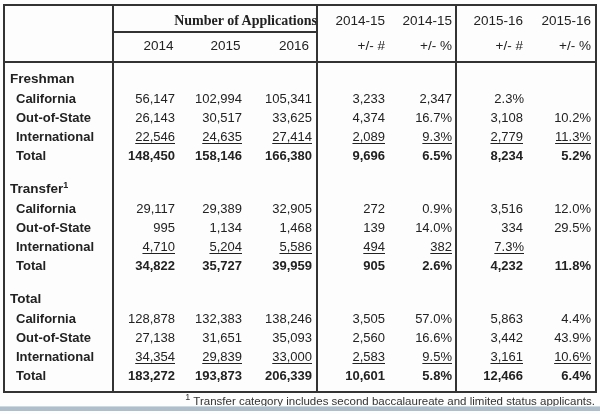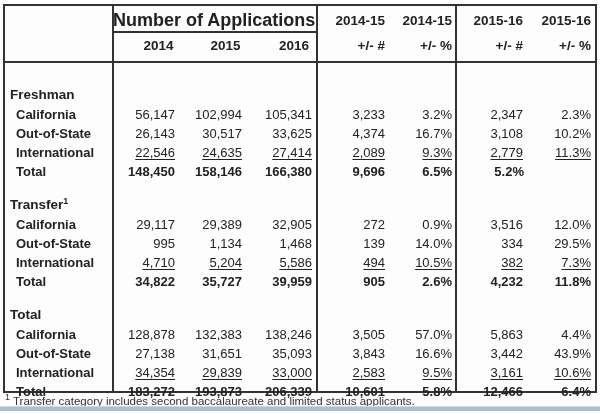--- a/index.html
+++ b/index.html
@@ -13,38 +13,38 @@
   .vl { position:absolute; top:0; bottom:0; width:2px; background:#333; }
   .vl1 { left:107px; } .vl2 { left:311px; } .vl3 { left:450px; }
 
   
   .apps-hl { position:absolute; top:25px; left:107px; width:206px; height:2px; background:#333; }
 
   .r { display:grid; grid-template-columns:108px 67px 67px 70px 73px 67px 71px 67px; height:19px; line-height:19px; font-size:13px; }
   .hr1 { height:26px; line-height:29px; }
   .hr2 { height:29px; line-height:28px; }
   .hdiv { height:2px; background:#333; width:100%; }
-  .body { padding-top:22px; }
+  .body { padding-top:6px; }
   .sec { height:20px; line-height:20px; }
   .spacer { height:14px; }
 
   .c { overflow:hidden; white-space:nowrap; }
   .n { text-align:right; padding-right:5px; }
   .r > .c:last-child { padding-right:4px; }
-  .hb { font-weight:bold; font-size:13.5px; }
-  .apps { grid-column:2 / 5; text-align:left; font-weight:bold; font-size:18px; }
+  .hb { font-weight:normal; font-size:13.5px; }
+  .apps { grid-column:2 / 5; text-align:right; font-weight:bold; font-size:14px;font-family:Liberation Serif, serif; }
   .yc { text-align:center;padding-left:24px; }
   .lbl { padding-left:11px;font-weight:bold; }
   .slbl { padding-left:5px; font-weight:bold; font-size:13.5px; }
   .b { font-weight:bold; }
   .b .lbl, .b .n { font-weight:bold; }
   .u { text-decoration:underline; text-underline-offset:2px; }
   sup { font-size:9px; vertical-align:super; line-height:0; }
 
-  .footnote { position:absolute; left:5px; top:394px; width:590px; font-size:11.5px; color:#333; line-height:14px; }
+  .footnote { position:absolute; left:5px; top:394px; width:590px; font-size:11.5px; color:#333; line-height:14px;text-align:right; }
   .bottom-bar { position:absolute; left:0; top:406px; width:600px; height:5px; background:#aebfcb; border-top:1px solid #cdd8df; }
 </style>
 </head>
 <body>
 
 <div class="page">
   <div class="tbl">
     <div class="vl vl1"></div>
     <div class="vl vl2"></div>
     <div class="vl vl3"></div>
@@ -76,21 +76,20 @@
 
       <div class="r sec">
         <div class="c slbl"><span>Freshman</span><sup></sup></div>
       </div>
       <div class="r">
         <div class="c lbl">California</div>
         <div class="c n">56,147</div>
         <div class="c n">102,994</div>
         <div class="c n">105,341</div>
         <div class="c n">3,233</div>
-        <div class="c n">3.2%</div>
         <div class="c n">2,347</div>
         <div class="c n">2.3%</div>
       </div>
       <div class="r">
         <div class="c lbl">Out-of-State</div>
         <div class="c n">26,143</div>
         <div class="c n">30,517</div>
         <div class="c n">33,625</div>
         <div class="c n">4,374</div>
         <div class="c n">16.7%</div>
@@ -107,20 +106,21 @@
         <div class="c n u">2,779</div>
         <div class="c n u">11.3%</div>
       </div>
       <div class="r b">
         <div class="c lbl">Total</div>
         <div class="c n">148,450</div>
         <div class="c n">158,146</div>
         <div class="c n">166,380</div>
         <div class="c n">9,696</div>
         <div class="c n">6.5%</div>
+        <div class="c n">8,234</div>
         <div class="c n">5.2%</div>
       </div>
 
       <div class="spacer"></div>
 
       <div class="r sec">
         <div class="c slbl"><span>Transfer</span><sup>1</sup></div>
       </div>
       <div class="r">
         <div class="c lbl">California</div>
@@ -141,21 +141,20 @@
         <div class="c n">14.0%</div>
         <div class="c n">334</div>
         <div class="c n">29.5%</div>
       </div>
       <div class="r">
         <div class="c lbl">International</div>
         <div class="c n u">4,710</div>
         <div class="c n u">5,204</div>
         <div class="c n u">5,586</div>
         <div class="c n u">494</div>
-        <div class="c n u">10.5%</div>
         <div class="c n u">382</div>
         <div class="c n u">7.3%</div>
       </div>
       <div class="r b">
         <div class="c lbl">Total</div>
         <div class="c n">34,822</div>
         <div class="c n">35,727</div>
         <div class="c n">39,959</div>
         <div class="c n">905</div>
         <div class="c n">2.6%</div>
@@ -176,21 +175,21 @@
         <div class="c n">3,505</div>
         <div class="c n">57.0%</div>
         <div class="c n">5,863</div>
         <div class="c n">4.4%</div>
       </div>
       <div class="r">
         <div class="c lbl">Out-of-State</div>
         <div class="c n">27,138</div>
         <div class="c n">31,651</div>
         <div class="c n">35,093</div>
-        <div class="c n">3,843</div>
+        <div class="c n">2,560</div>
         <div class="c n">16.6%</div>
         <div class="c n">3,442</div>
         <div class="c n">43.9%</div>
       </div>
       <div class="r">
         <div class="c lbl">International</div>
         <div class="c n u">34,354</div>
         <div class="c n u">29,839</div>
         <div class="c n u">33,000</div>
         <div class="c n u">2,583</div>

